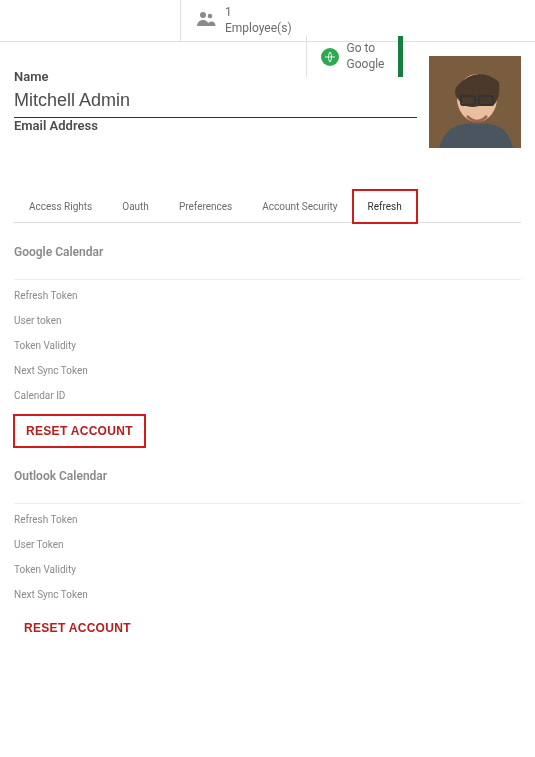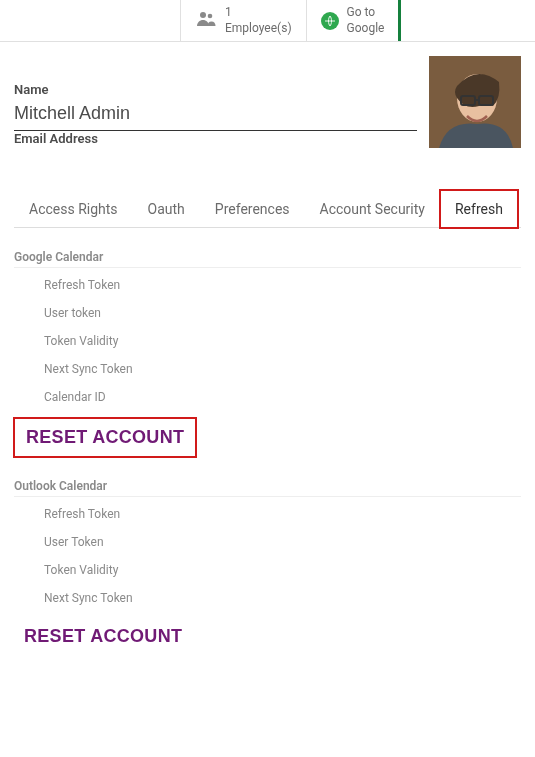--- a/index.html
+++ b/index.html
@@ -18,30 +18,30 @@
   .topbar-spacer { flex: 0 0 180px; }
   .topbar-item {
     display: flex;
     align-items: center;
     gap: 8px;
     padding: 0 14px;
     border-left: 1px solid #e0e0e0;
     height: 100%;
     cursor: pointer;
   }
-  .topbar-item:last-child { border-right: 3px solid #15803d; }
+  .topbar-item:last-child { border-right: 5px solid #15803d; margin-top: 36px; }
   .topbar-text { font-size: 12px; color: #6c6c6c; line-height: 1.3; }
   .icon-circle {
     width: 18px; height: 18px; border-radius: 50%;
     display: inline-flex; align-items: center; justify-content: center;
   }
   .icon-employees { color: #8a8a8a; }
   .icon-globe { background: #2fa84f; color: #fff; font-size: 11px; }
   .content { padding: 14px; }
-  .header-row { display: flex; align-items: flex-end; }
+  .header-row { display: flex; align-items: center; }
   .header-left { flex: 1; padding-right: 12px; }
   .field-label {
     font-size: 13px;
     font-weight: 600;
     color: #4c4c4c;
     margin-bottom: 2px;
     display: block;
   }
   .name-input {
     font-size: 18px;
@@ -68,21 +68,21 @@
     position: relative;
     overflow: hidden;
   }
   .tabs {
     display: flex;
     margin-top: 42px;
     border-bottom: 1px solid #ddd;
   }
   .tab {
     padding: 10px 14px;
-    font-size: 14px;
+    font-size: 10px;
     color: #6c6c6c;
     cursor: pointer;
     border: 1px solid transparent;
     margin-bottom: -1px;
     text-align: center;
   }
   .tab.active {
     color: #333;
     border: 1px solid #ddd;
     border-bottom: 1px solid #fff;
@@ -90,37 +90,36 @@
   }
   .highlight-box {
     outline: 2px solid #d11a1a;
     outline-offset: -1px;
   }
   .section-title {
     font-size: 12px;
     font-weight: 600;
     color: #8a8a8a;
     margin-top: 22px;
-    padding-bottom: 3px;
+    padding-bottom: 20px;
     border-bottom: 1px solid #eee;
   }
   .field-row {
-    font-size: 12px;
+    font-size: 10px;
     color: #8a8a8a;
     padding: 10px 0 4px 0;
-    margin-left: 30px;
   }
   .reset-btn {
     display: inline-block;
     margin-top: 14px;
     padding: 7px 10px;
-    font-size: 18px;
+    font-size: 12px;
     font-weight: 700;
     letter-spacing: 0.3px;
-    color: #701a75;
+    color: #b91c1c;
     background: #fff;
     border: none;
     cursor: pointer;
   }
   .reset-wrap { display:inline-block; }
 </style>
 </head>
 <body>
 
 <div class="topbar">

